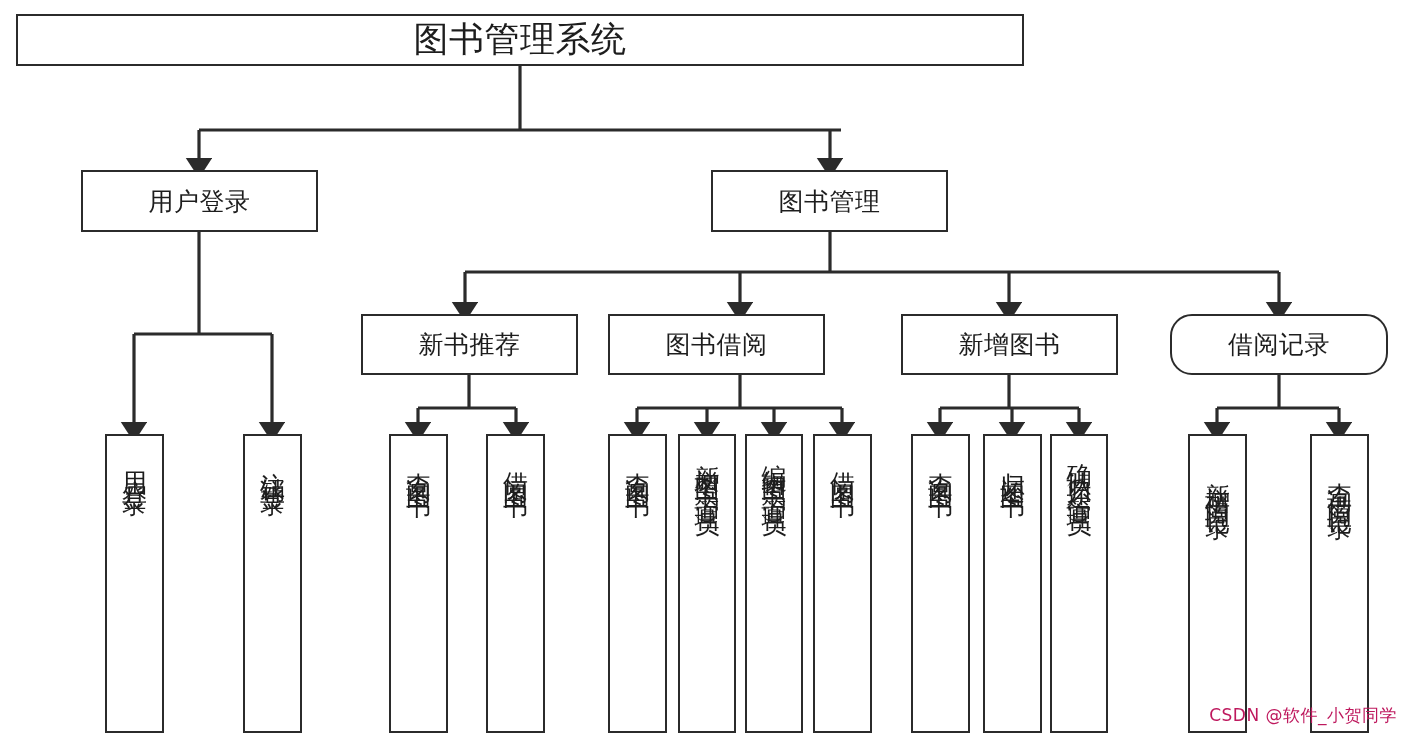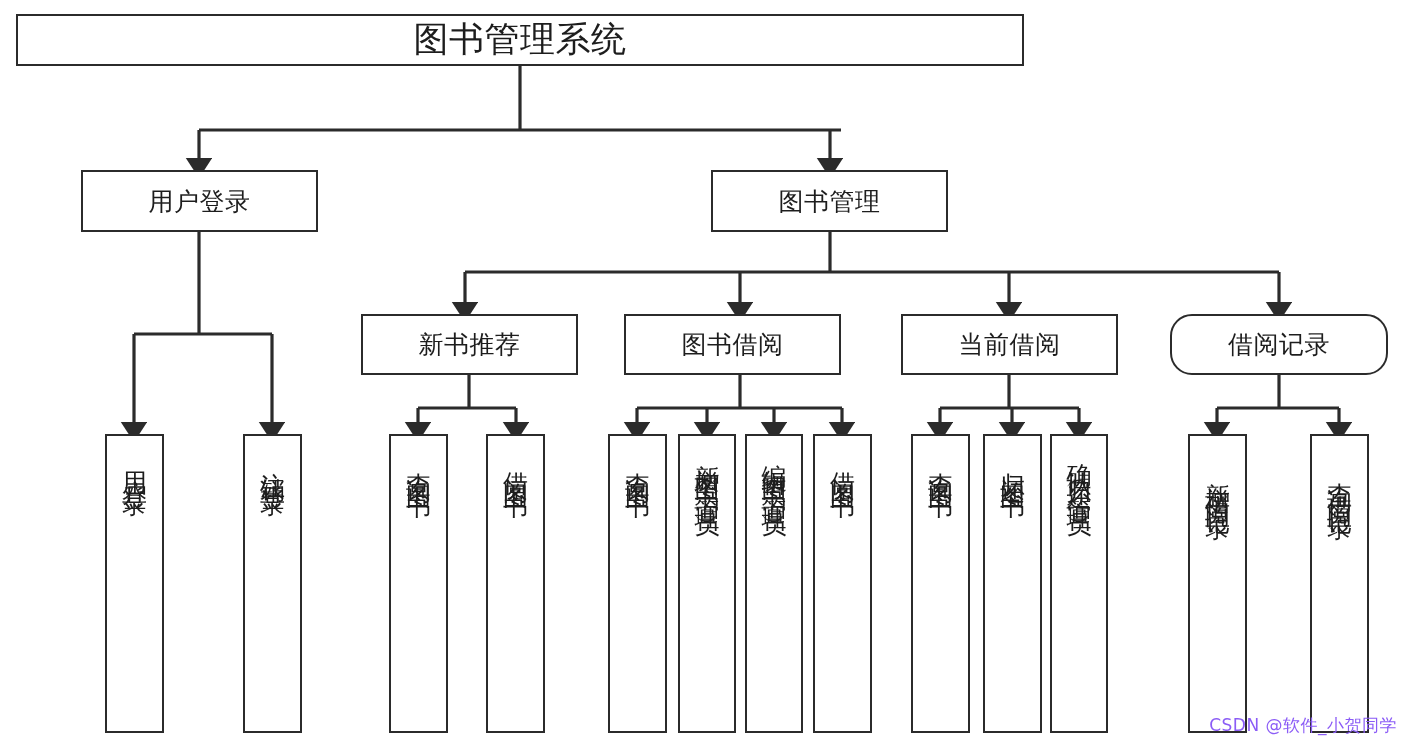--- a/index.html
+++ b/index.html
@@ -62,23 +62,23 @@
     writing-mode: vertical-rl;
     text-orientation: upright;
     font-size: 25px;
     line-height: 1.0;
     letter-spacing: 7px;
     white-space: nowrap;
   }
   #watermark {
     position: absolute;
     right: 8px;
-    bottom: 10px;
+    bottom: 20px;
     font-size: 17px;
-    color: #8b5cf6;
+    color: #be185d;
     letter-spacing: 0.5px;
     white-space: nowrap;
     user-select: none;
   }
 </style>
 </head>
 <body>
 
 <div id="diagram-root">
 
@@ -139,25 +139,25 @@
   <div class="node horiz" style="left:81px; top:170px; width:237px; height:62px;">
     <span class="node-label">用户登录</span>
   </div>
   <div class="node horiz" style="left:361px; top:314px; width:217px; height:61px;">
     <span class="node-label">新书推荐</span>
   </div>
 
   <div class="node horiz" style="left:711px; top:170px; width:237px; height:62px;">
     <span class="node-label">图书管理</span>
   </div>
-  <div class="node horiz" style="left:624px; top:314px; width:217px; height:61px;">
+  <div class="node horiz" style="left:608px; top:314px; width:217px; height:61px;">
     <span class="node-label">图书借阅</span>
   </div>
   <div class="node horiz" style="left:901px; top:314px; width:217px; height:61px;">
-    <span class="node-label">当前借阅</span>
+    <span class="node-label">新增图书</span>
   </div>
   <div class="node horiz" style="left:1170px; top:314px; width:218px; height:61px;border-radius:22px;">
     <span class="node-label">借阅记录</span>
   </div>
 
   <div class="node vert" style="left:105px; top:434px; width:59px; height:299px;">
     <span class="node-label">用户登录</span>
   </div>
   <div class="node vert" style="left:243px; top:434px; width:59px; height:299px;">
     <span class="node-label">注销登录</span>

